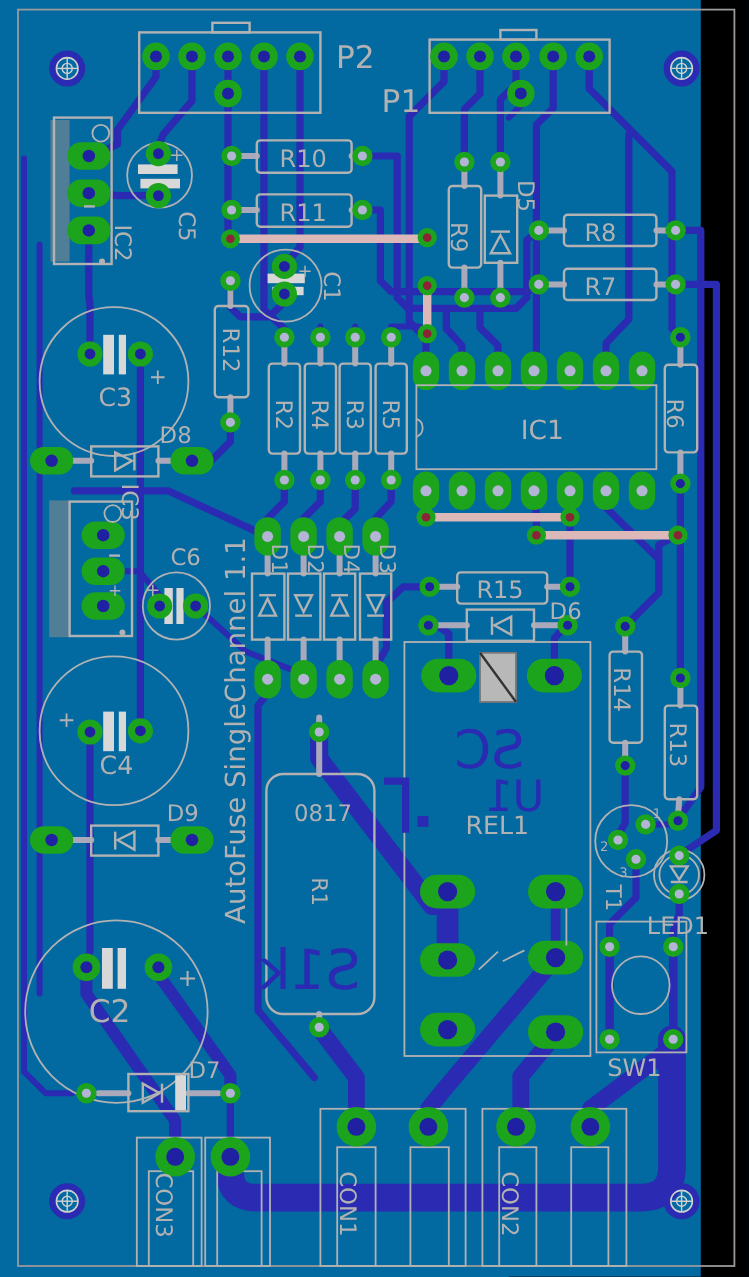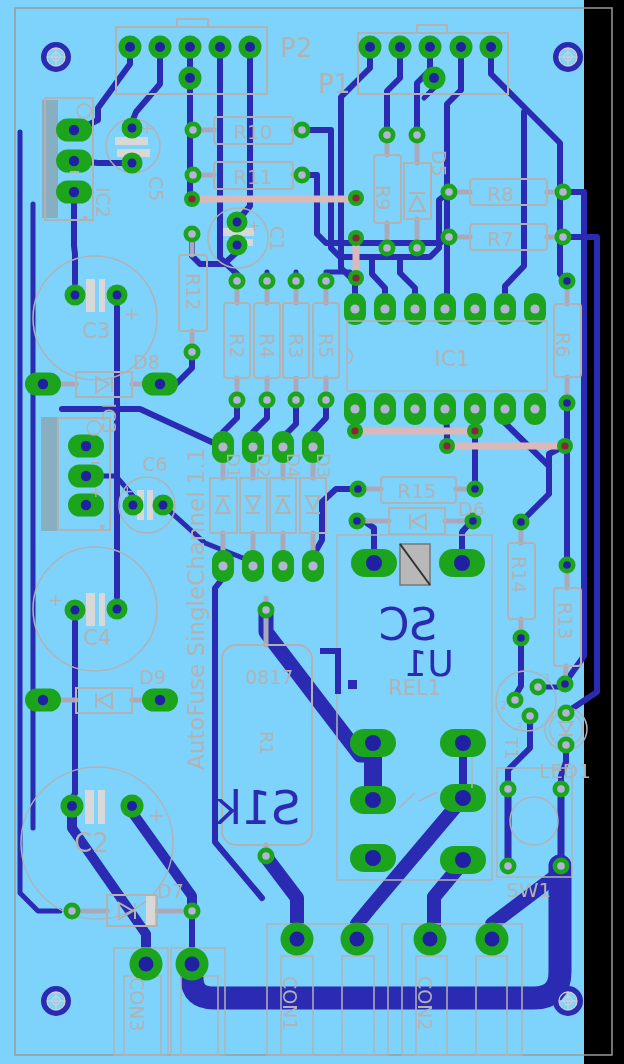--- a/index.html
+++ b/index.html
@@ -1,16 +1,16 @@
 <!DOCTYPE html>
 <html><head>
 <meta charset="utf-8">
 <style>
   html,body{margin:0;padding:0;background:#000;}
-  #stage{width:584px;height:1064px;background:#7dd3fc;position:relative;font-family:"DejaVu Sans","Liberation Sans",sans-serif;}
+  #stage{width:584px;height:1064px;background:#0369a1;position:relative;font-family:"DejaVu Sans","Liberation Sans",sans-serif;}
   svg{display:block;}
   .silk{stroke:#b2b2b2;stroke-width:2;fill:none;}
   .silkthin{stroke:#b2b2b2;stroke-width:1.5;fill:none;}
   .lead{stroke:#a9a9bb;stroke-width:5;fill:none;stroke-linecap:round;}
   .trace{stroke:#2a2ab2;fill:none;stroke-linecap:round;stroke-linejoin:round;}
   .toptrace{stroke:#dcb8b8;fill:none;stroke-linecap:round;stroke-linejoin:round;stroke-width:7;}
   .lbl{fill:#b2b2b2;font-family:"DejaVu Sans","Liberation Sans",sans-serif;}
   .cu{fill:#2a2ab2;font-family:"DejaVu Sans","Liberation Sans",sans-serif;}
   .plate{fill:#d8d8d8;}
   .tab{fill:#8f8f8f;opacity:.55;}

